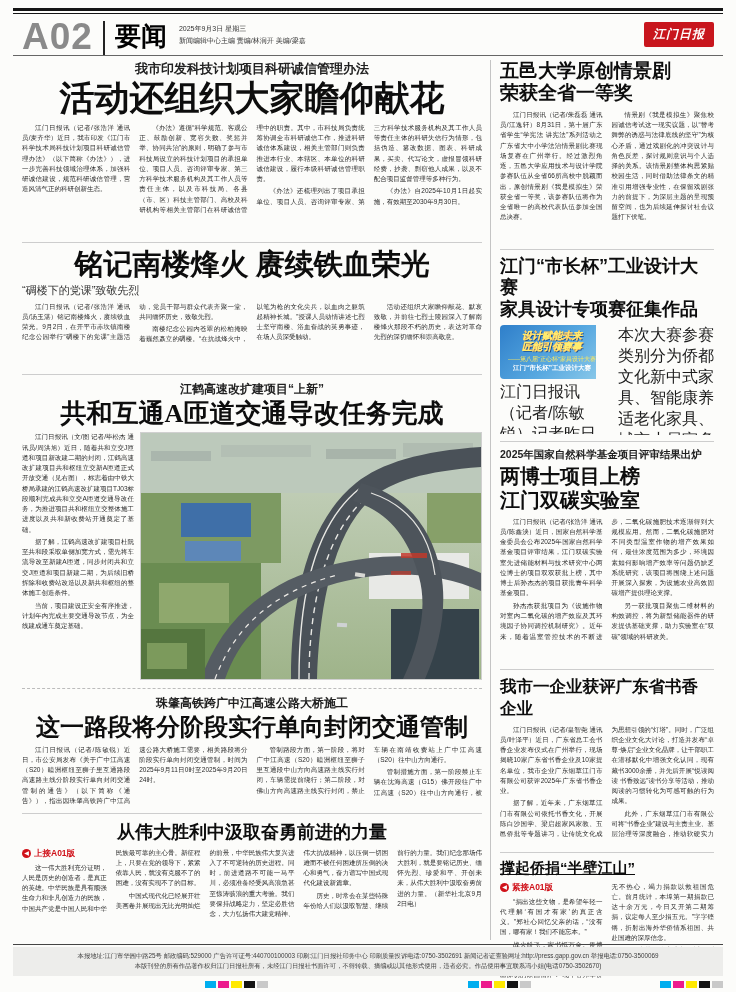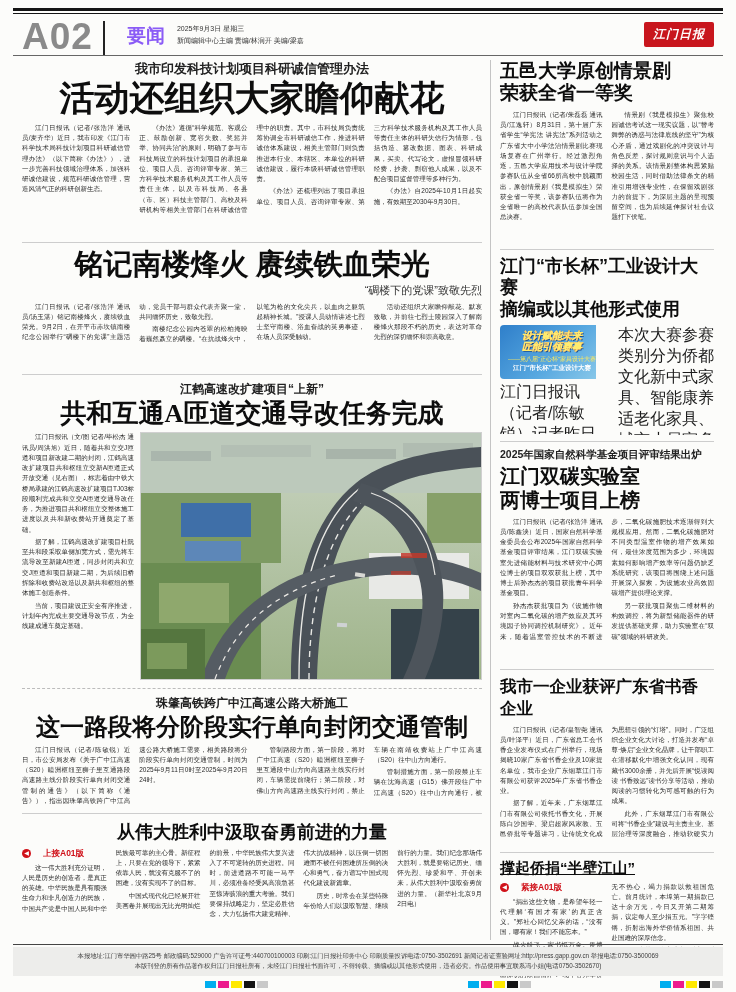--- a/index.html
+++ b/index.html
@@ -6,51 +6,51 @@
   html,body { background:#e8e8e8; }
   .page { position:relative; width:736px; height:992px; margin:0 auto; background:#fcfcfa;
           font-family:"Liberation Sans","DejaVu Sans",sans-serif; color:#1c1c1c; overflow:hidden; }
   .rule-thick { position:absolute; left:13px; right:13px; top:8px; border-top:3px solid #151515; }
   .rule-thin  { position:absolute; left:13px; right:13px; top:13px; border-top:1px solid #151515; }
 
   
   .hdr { position:absolute; left:22px; top:20px; display:flex; align-items:flex-start; }
   .pageno { font-size:37px; line-height:34px; font-weight:bold; color:#8a8a8a; letter-spacing:1px; }
   .hdr-div { width:2px; background:#222; height:34px; margin:1px 10px 0 10px; }
-  .secname { font-size:19px; line-height:32px; font-weight:900; color:#8b5cf6;margin-left:12px; }
+  .secname { font-size:26px; line-height:32px; font-weight:900; color:#000000; }
   .hdr-meta { margin:3px 0 0 12px; font-size:7px; color:#333; line-height:1.7; }
   .masthead { position:absolute; right:22px; top:22px; background:#c8161d; color:#fff;
               font-size:12px; font-weight:bold; font-style:italic; padding:4px 9px; border-radius:2px;
               font-family:"Liberation Serif","DejaVu Serif",serif; letter-spacing:1px; }
   .hdr-rule { position:absolute; left:13px; right:13px; top:55px; border-top:1px solid #666; }
 
   
   .colL { position:absolute; left:22px; top:60px; width:460px; }
   .colR { position:absolute; left:500px; top:60px; width:214px; }
   .vdiv { position:absolute; left:490px; top:60px; bottom:52px; border-left:1px solid #c4c4c4; }
 
   .kicker { text-align:center; font-size:12px; font-weight:bold; color:#222; margin-bottom:2px; }
   .hl-serif { font-family:"Liberation Serif","DejaVu Serif",serif; font-weight:bold; color:#0d0d0d; text-align:center; }
   .hl-sans  { font-weight:900; color:#0d0d0d; }
-  .sub { text-align:right; font-size:11px; color:#333; margin:2px 0 4px; }
+  .sub { text-align:left; font-size:11px; color:#333; margin:2px 0 4px; }
 
   .body-cols { column-gap:9px; overflow:hidden; }
   .body-cols p, .ncol p { font-size:6.5px; line-height:1.58; text-align:justify; text-indent:2em; color:#2a2a2a; margin-bottom:2px; }
   .c4 { column-count:4; }
   .c5 { column-count:5; }
   .c2 { column-count:2; }
 
   .sep  { border-top:1px solid #cdcdcd; margin:6px 0; }
   .sepd { border-top:1px dashed #bcbcbc; margin:6px 0; }
 
   .story3-flex { display:flex; gap:6px; margin-top:4px; }
   .ncol { width:112px; height:250px; overflow:hidden; }
   .photo-wrap { width:342px; height:248px; border:1px solid #d0d0d0; }
 
-  .cont-tag { display:flex; align-items:center; gap:12px; margin-bottom:3px; }
+  .cont-tag { display:flex; align-items:center; gap:3px; margin-bottom:3px; }
   .cont-ico { width:9px; height:9px; background:#d0121a; border-radius:50%; color:#fff; font-size:6px;
               line-height:9px; text-align:center; flex:0 0 auto; }
   .cont-txt { color:#d0121a; font-size:8.5px; font-weight:bold; }
 
   
   .r2-row { display:flex; gap:22px; margin-top:4px; }
   .r2-col { width:104px; overflow:hidden; }
   .banner { width:104px; height:54px; border-radius:4px; margin-bottom:3px; padding:5px 4px 3px;
             background:linear-gradient(135deg,#2f7fca,#57a8e0 55%,#8ecbea);
             text-align:center; overflow:hidden; position:relative; }
@@ -200,21 +200,21 @@
         <p>江门日报讯（记者/朱磊磊 通讯员/江逸轩）8月31日，第十届广东省学生“学宪法 讲宪法”系列活动之广东省大中小学法治情景剧比赛现场复赛在广州举行。经过激烈角逐，五邑大学应用技术与设计学院参赛队伍从全省66所高校中脱颖而出，原创情景剧《我是模拟生》荣获全省一等奖，该参赛队伍将作为全省唯一的高校代表队伍参加全国总决赛。</p>
         <p>情景剧《我是模拟生》聚焦校园诚信考试这一现实议题，以“替考舞弊的诱惑与法律底线的坚守”为核心矛盾，通过戏剧化的冲突设计与角色反差，探讨规则意识与个人选择的关系。该情景剧整体构思紧贴校园生活，同时借助法律条文的精准引用增强专业性，在保留戏剧张力的前提下，为深层主题的呈现预留空间，也为后续延伸探讨社会议题打下伏笔。</p>
 
       </div>
     </div>
     <div class="sep"></div>
 
     <div>
       <div class="hl-sans" style="font-size:18px; line-height:1.2;">
         <div>江门“市长杯”工业设计大赛</div>
-        <div>摘编或以其他形式使用</div>
+        <div>家具设计专项赛征集作品</div>
       </div>
       <div class="r2-row">
         <div class="r2-col">
           <div class="banner">
             <div class="b1">设计赋能未来</div>
             <div class="b1">匠能引领赛事</div>
             <div class="b2">——第八届“正心杯”家具设计大赛</div>
             <div class="b3">江门“市长杯”工业设计大赛</div>
           </div>
           <div style="height:52px; overflow:hidden;">
@@ -225,22 +225,22 @@
           <p>本次大赛参赛类别分为侨都文化新中式家具、智能康养适老化家具、城市小居室多功能家具、绿色低碳家具等类别。其中，侨都文化新中式家具类别主要针对融合碉楼、葵艺、草编等侨乡符号的设计；智能康养适老化家具类别针对面向65—75岁人群的助眠辅助、健康监测模块等设计；城市小居室多功能家具类别针对60平方米以下空间的可变形、折叠、收纳等设计；绿色低碳家具类别针对FSC认证竹材、再生铝、生物基涂料等新材料应用设计。</p>
 
         </div>
       </div>
     </div>
     <div class="sep"></div>
 
     <div>
       <div class="kicker" style="text-align:left; font-size:10.5px;">2025年国家自然科学基金项目评审结果出炉</div>
       <div class="hl-sans" style="font-size:20px; line-height:1.2;">
+        <div>两博士项目上榜</div>
         <div>江门双碳实验室</div>
-        <div>两博士项目上榜</div>
       </div>
       <div class="body-cols c2" style="height:146px; margin-top:5px;">
         <p>江门日报讯（记者/张浩洋 通讯员/陈鑫泱）近日，国家自然科学基金委员会公布2025年国家自然科学基金项目评审结果，江门双碳实验室先进储能材料与技术研究中心两位博士的项目双双获批上榜，其中博士后孙杰杰的项目获批青年科学基金项目。</p>
         <p>孙杰杰获批项目为《设施作物对室内二氧化碳的增产效应及其环境因子协同调控机制研究》。近年来，随着温室管控技术的不断进步，二氧化碳施肥技术逐渐得到大规模应用。然而，二氧化碳施肥对不同类型温室作物的增产效果如何，最佳浓度范围为多少，环境因素如何影响增产效率等问题仍缺乏系统研究，该项目将围绕上述问题开展深入探索，为设施农业高效固碳增产提供理论支撑。</p>
         <p>另一获批项目聚焦二维材料的构效调控，将为新型储能器件的研发提供基础支撑，助力实验室在“双碳”领域的科研攻关。</p>
       </div>
     </div>
     <div class="sep"></div>
 
     <div>

